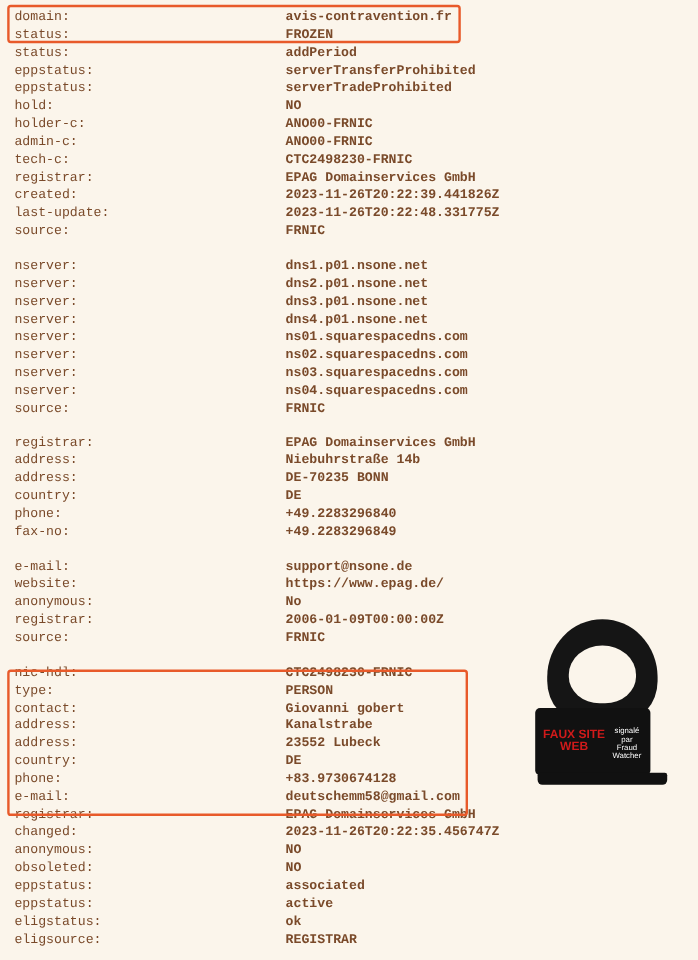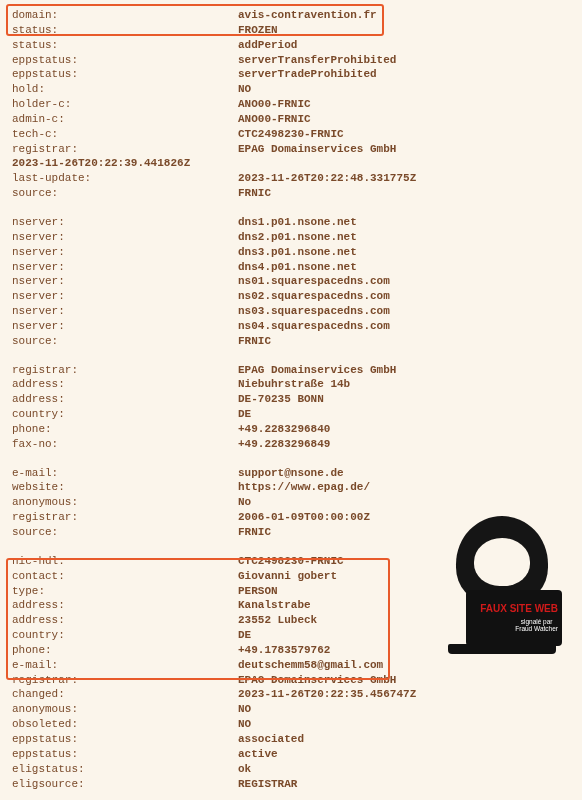--- a/index.html
+++ b/index.html
@@ -63,27 +63,27 @@
   }
   .face {
     position: absolute;
     left: 28px; top: 28px;
     width: 56px; height: 48px;
     background: #fbf5eb;
     border-radius: 50% 50% 46% 46%;
   }
   .laptop-lid {
     position: absolute;
-    left: 20px; top: 80px;
+    left: 0; top: 80px;
     width: 96px; height: 56px;
     background: #111;
     border-radius: 4px;
     display: flex;
-    flex-direction: column;
-    align-items: flex-end;
+    flex-direction: row;
+    align-items: center;
     justify-content: center;
     padding: 4px;
   }
   .laptop-base {
     position: absolute;
     left: 2px; top: 134px;
     width: 108px; height: 10px;
     background: #111;
     border-radius: 2px 2px 4px 4px;
   }
@@ -123,21 +123,21 @@
     <div class="row"><span class="key">domain:</span><span class="val">avis-contravention.fr</span></div>
     <div class="row"><span class="key">status:</span><span class="val">FROZEN</span></div>
     <div class="row"><span class="key">status:</span><span class="val">addPeriod</span></div>
     <div class="row"><span class="key">eppstatus:</span><span class="val">serverTransferProhibited</span></div>
     <div class="row"><span class="key">eppstatus:</span><span class="val">serverTradeProhibited</span></div>
     <div class="row"><span class="key">hold:</span><span class="val">NO</span></div>
     <div class="row"><span class="key">holder-c:</span><span class="val">ANO00-FRNIC</span></div>
     <div class="row"><span class="key">admin-c:</span><span class="val">ANO00-FRNIC</span></div>
     <div class="row"><span class="key">tech-c:</span><span class="val">CTC2498230-FRNIC</span></div>
     <div class="row"><span class="key">registrar:</span><span class="val">EPAG Domainservices GmbH</span></div>
-    <div class="row"><span class="val">2023-11-26T20:22:39.441826Z</span></div>
+    <div class="row"><span class="key">created:</span><span class="val">2023-11-26T20:22:39.441826Z</span></div>
     <div class="row"><span class="key">last-update:</span><span class="val">2023-11-26T20:22:48.331775Z</span></div>
     <div class="row"><span class="key">source:</span><span class="val">FRNIC</span></div>
     <div class="blank"></div>
     <div class="row"><span class="key">nserver:</span><span class="val">dns1.p01.nsone.net</span></div>
     <div class="row"><span class="key">nserver:</span><span class="val">dns2.p01.nsone.net</span></div>
     <div class="row"><span class="key">nserver:</span><span class="val">dns3.p01.nsone.net</span></div>
     <div class="row"><span class="key">nserver:</span><span class="val">dns4.p01.nsone.net</span></div>
     <div class="row"><span class="key">nserver:</span><span class="val">ns01.squarespacedns.com</span></div>
     <div class="row"><span class="key">nserver:</span><span class="val">ns02.squarespacedns.com</span></div>
     <div class="row"><span class="key">nserver:</span><span class="val">ns03.squarespacedns.com</span></div>
@@ -151,26 +151,26 @@
     <div class="row"><span class="key">phone:</span><span class="val">+49.2283296840</span></div>
     <div class="row"><span class="key">fax-no:</span><span class="val">+49.2283296849</span></div>
     <div class="blank"></div>
     <div class="row"><span class="key">e-mail:</span><span class="val">support@nsone.de</span></div>
     <div class="row"><span class="key">website:</span><span class="val">https://www.epag.de/</span></div>
     <div class="row"><span class="key">anonymous:</span><span class="val">No</span></div>
     <div class="row"><span class="key">registrar:</span><span class="val">2006-01-09T00:00:00Z</span></div>
     <div class="row"><span class="key">source:</span><span class="val">FRNIC</span></div>
     <div class="blank"></div>
     <div class="row"><span class="key">nic-hdl:</span><span class="val">CTC2498230-FRNIC</span></div>
+    <div class="row"><span class="key">type:</span><span class="val">PERSON</span></div>
     <div class="row"><span class="key">contact:</span><span class="val">Giovanni gobert</span></div>
-    <div class="row"><span class="key">type:</span><span class="val">PERSON</span></div>
     <div class="row"><span class="key">address:</span><span class="val">Kanalstrabe</span></div>
     <div class="row"><span class="key">address:</span><span class="val">23552 Lubeck</span></div>
     <div class="row"><span class="key">country:</span><span class="val">DE</span></div>
-    <div class="row"><span class="key">phone:</span><span class="val">+49.1783579762</span></div>
+    <div class="row"><span class="key">phone:</span><span class="val">+83.9730674128</span></div>
     <div class="row"><span class="key">e-mail:</span><span class="val">deutschemm58@gmail.com</span></div>
     <div class="row"><span class="key">registrar:</span><span class="val">EPAG Domainservices GmbH</span></div>
     <div class="row"><span class="key">changed:</span><span class="val">2023-11-26T20:22:35.456747Z</span></div>
     <div class="row"><span class="key">anonymous:</span><span class="val">NO</span></div>
     <div class="row"><span class="key">obsoleted:</span><span class="val">NO</span></div>
     <div class="row"><span class="key">eppstatus:</span><span class="val">associated</span></div>
     <div class="row"><span class="key">eppstatus:</span><span class="val">active</span></div>
     <div class="row"><span class="key">eligstatus:</span><span class="val">ok</span></div>
     <div class="row"><span class="key">eligsource:</span><span class="val">REGISTRAR</span></div>
   </div>

